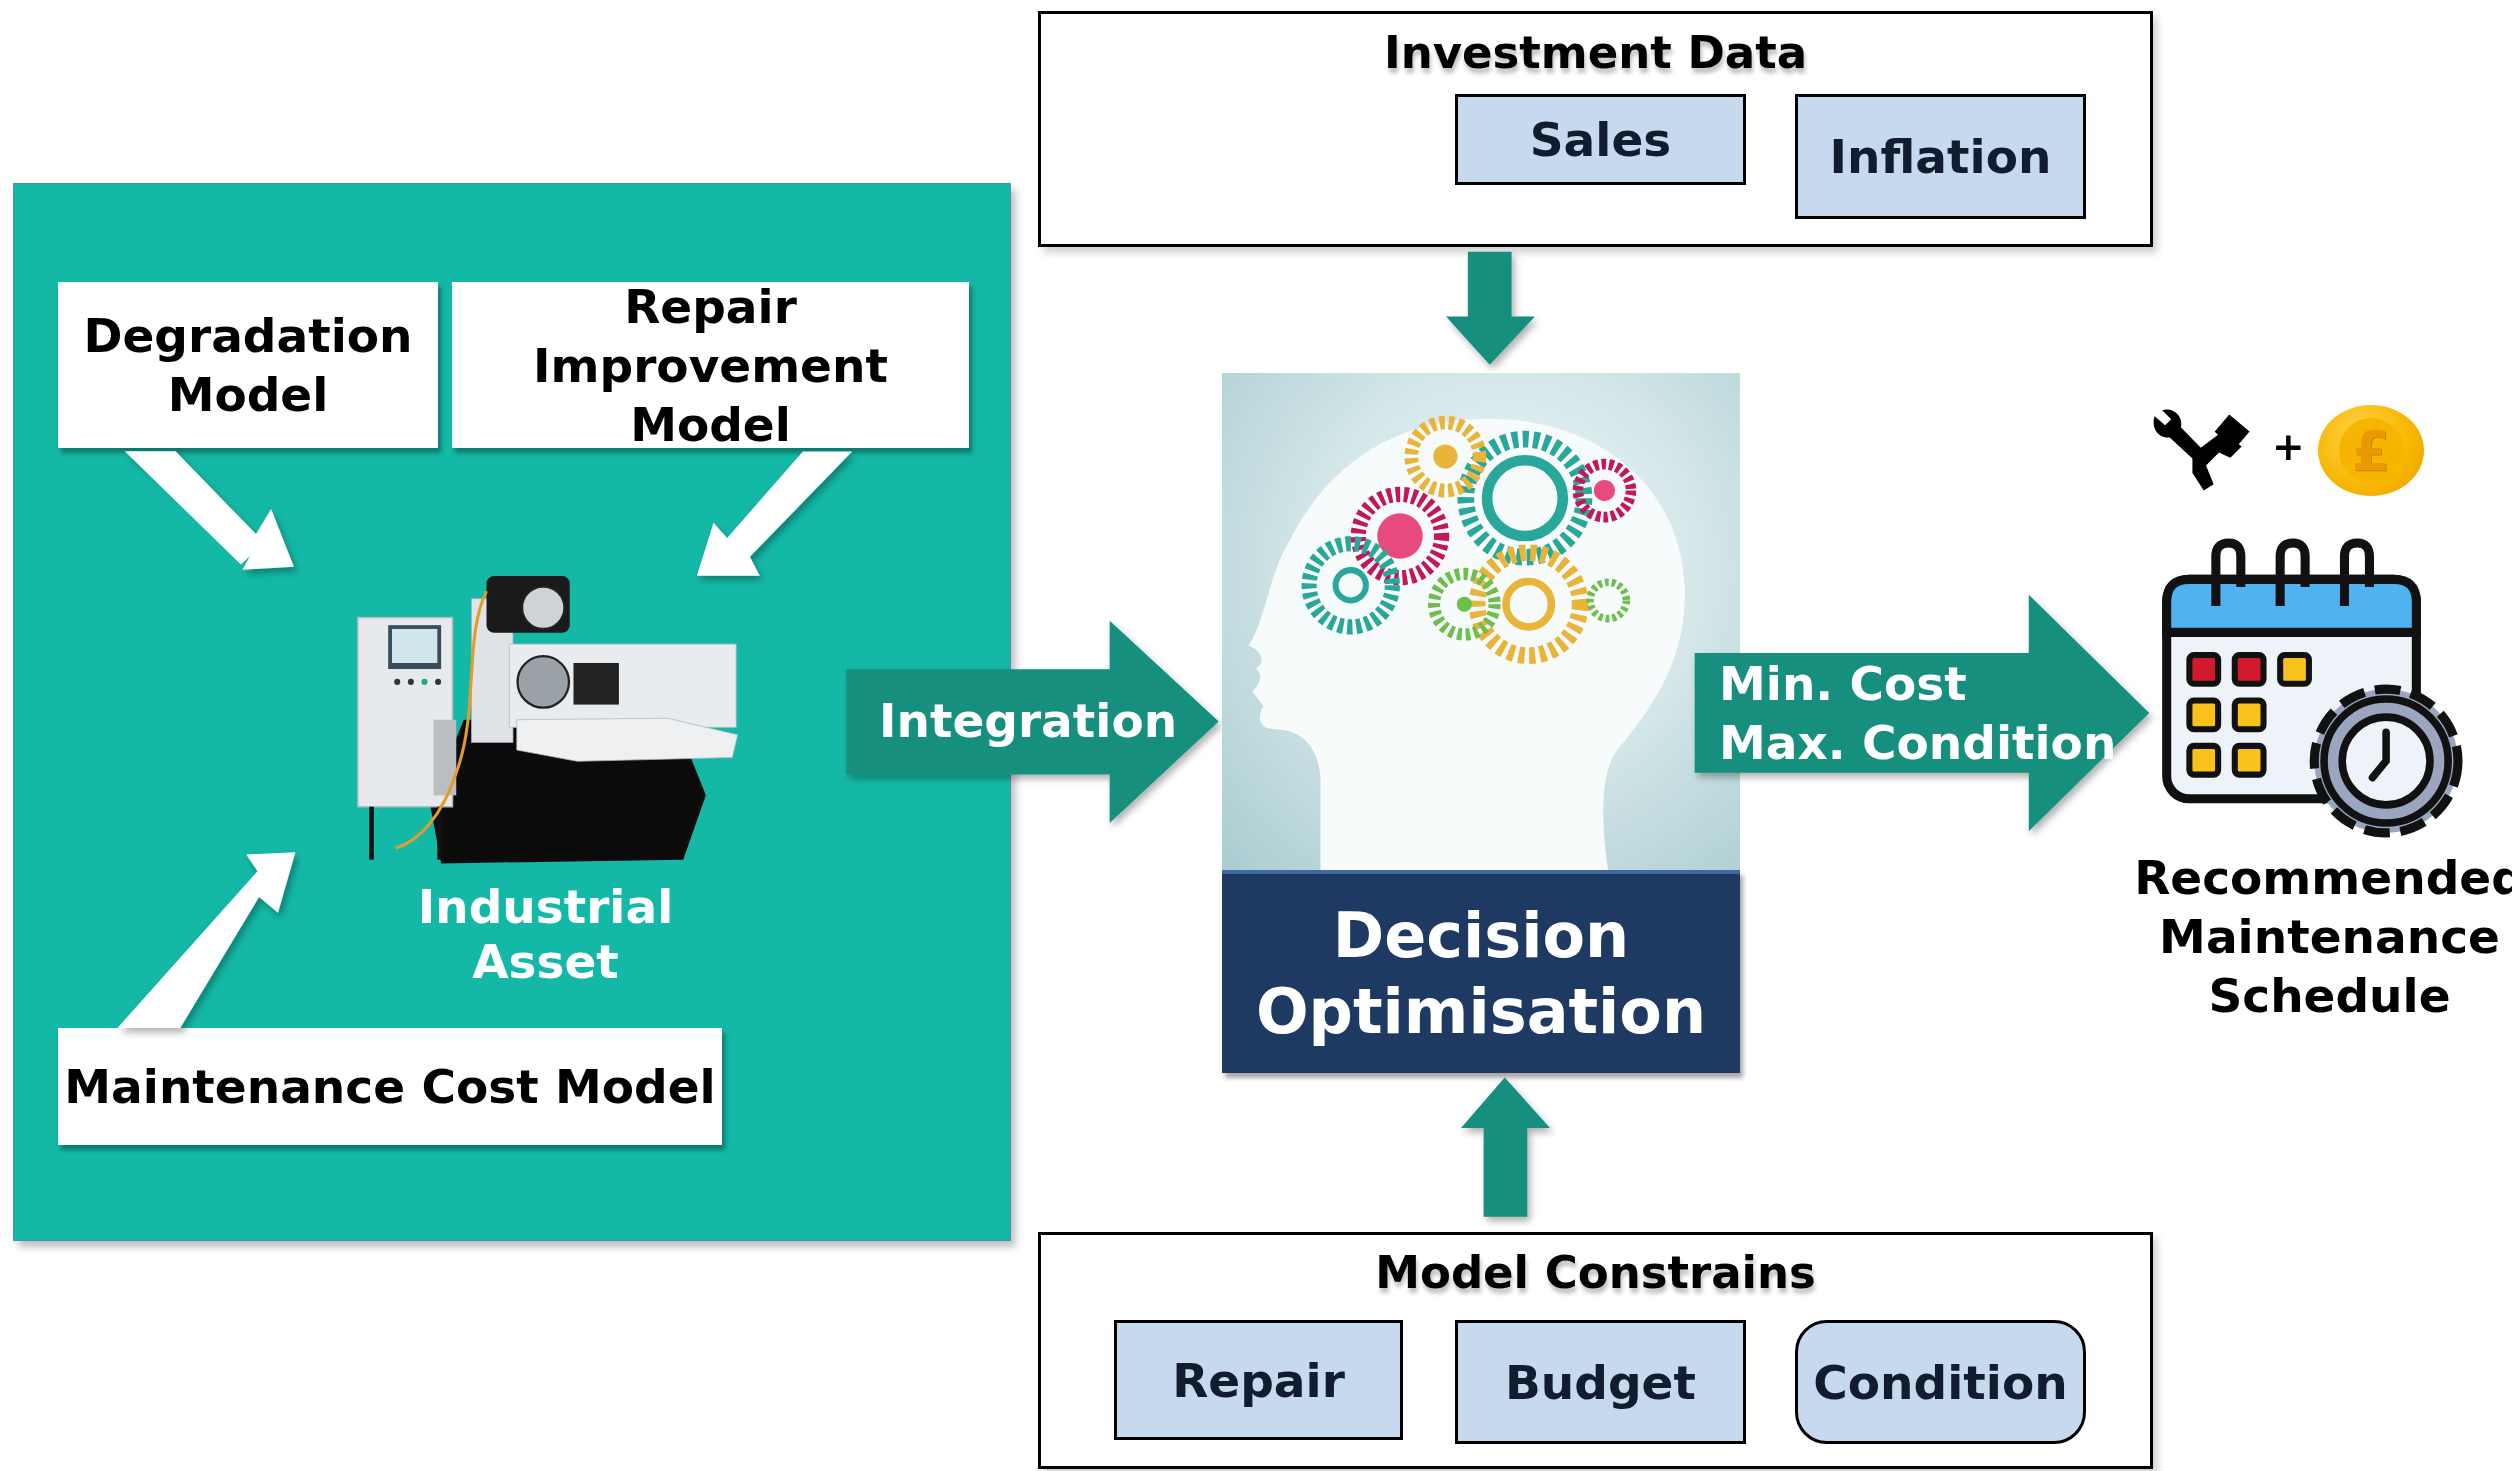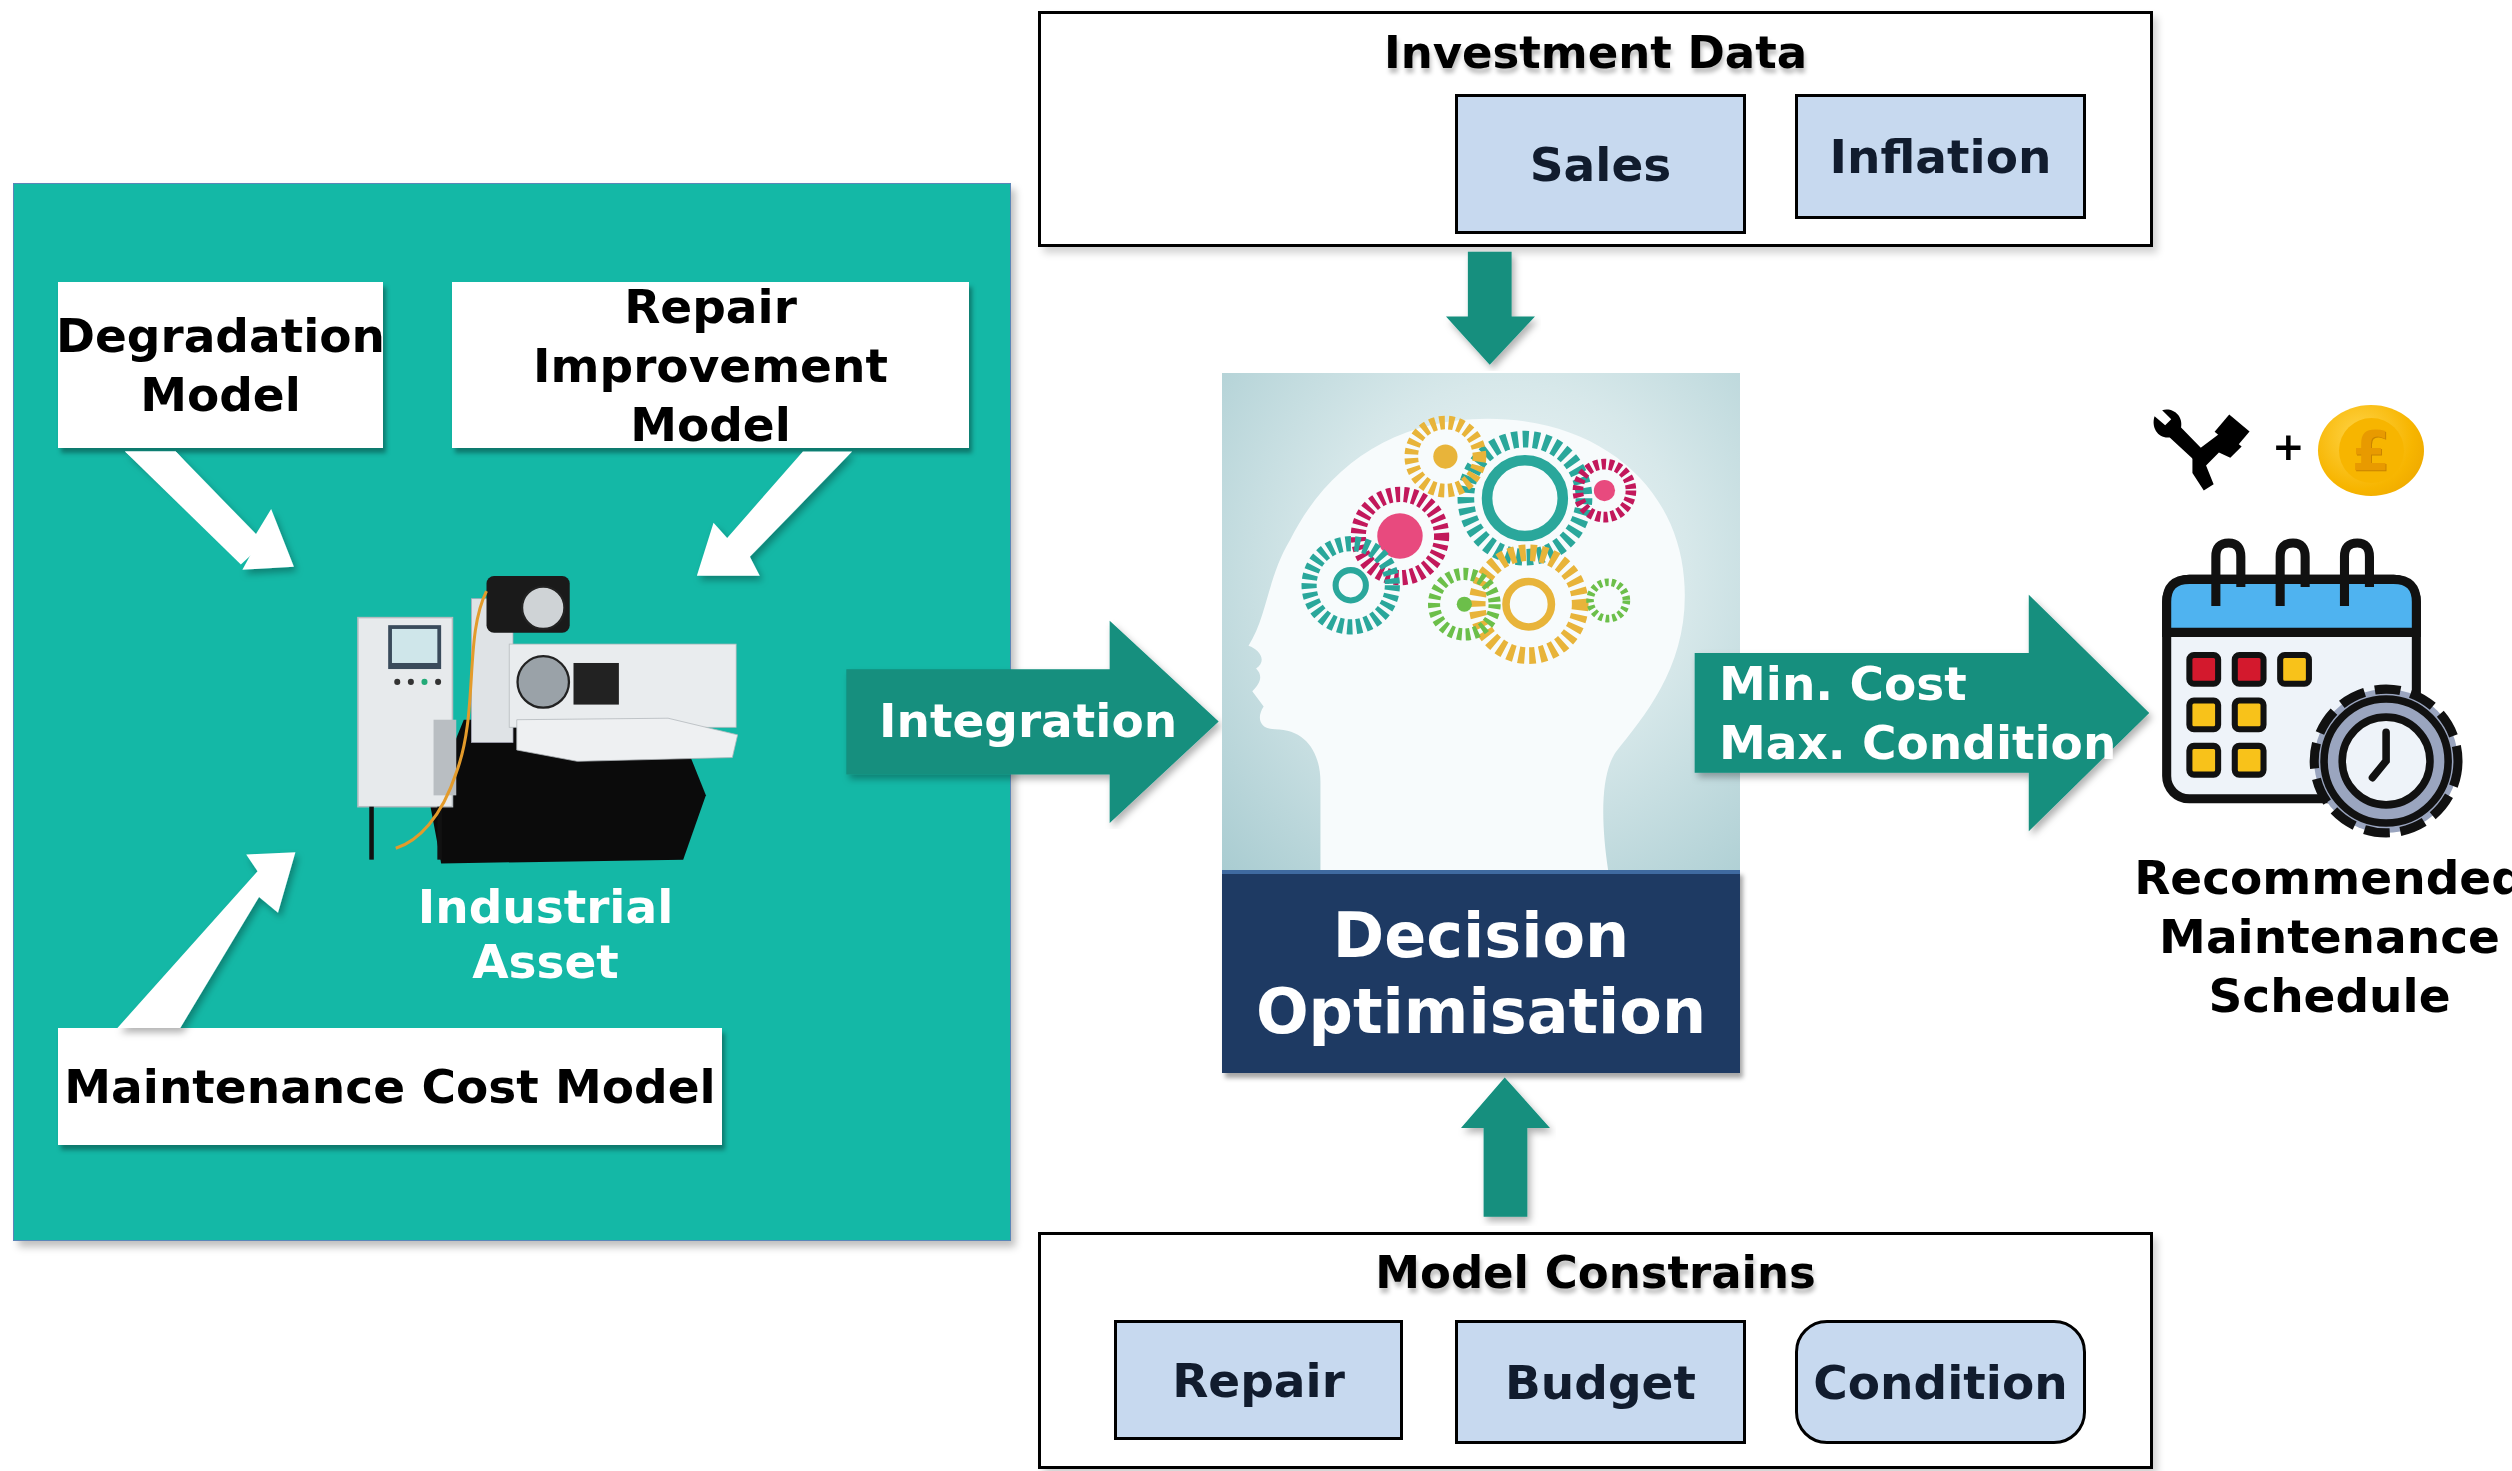--- a/index.html
+++ b/index.html
@@ -26,21 +26,21 @@
                   display:flex; flex-direction:column; align-items:center; justify-content:center; text-align:center; box-sizing:border-box; }
   .reco-text { left:2121px; top:848px; width:417px; text-align:center; font-weight:bold;
                font-size:47px; line-height:59px; color:#000; }
   .asset-label { left:356px; top:879px; width:379px; text-align:center; color:#fff; font-weight:bold; font-size:47px; }
 </style>
 </head>
 <body>
 
 <div class="abs teal-panel"></div>
 
-<div class="abs white-card" style="left:58px;top:282px;width:325px;height:166px;flex-direction:column;">
+<div class="abs white-card" style="left:58px;top:282px;width:380px;height:166px;flex-direction:column;">
   <span>Degradation</span>
   <span>Model</span>
 </div>
 
 <div class="abs white-card" style="left:452px;top:282px;width:517px;height:166px;flex-direction:column;">
   <span>Repair Improvement</span>
   <span>Model</span>
 </div>
 
 <div class="abs white-card" style="left:58px;top:1028px;width:664px;height:117px;">
@@ -93,21 +93,21 @@
 
 <div class="abs asset-label">Industrial Asset</div>
 
 <svg class="abs" style="left:841px;top:617px;" width="386" height="212" viewBox="0 0 510 280">
   <polygon points="7,69 355,69 355,5 499,138 355,272 355,208 7,208" fill="#128f7e" filter="url(#sh)"></polygon>
 </svg>
 <div class="arrow-label" style="left:879px;top:691px;">Integration</div>
 
 <div class="abs frame-box" style="left:1038px;top:11.4px;width:1115px;height:236px;">
   <div class="frame-title" style="top:12px;">Investment Data</div>
-  <div class="blue-chip" style="left:414px;top:80px;width:291px;height:140px;">Sales</div>
+  <div class="blue-chip" style="left:414px;top:80px;width:291px;height:91px;">Sales</div>
   <div class="blue-chip" style="left:754px;top:80px;width:291px;height:125px;">Inflation</div>
 </div>
 
 <svg class="abs" style="left:1443px;top:250px;" width="98" height="121" viewBox="0 0 130 160">
   <polygon points="33,2 91,2 91,88 122,88 62,152 4,88 33,88" fill="#128f7e" filter="url(#sh)"></polygon>
 </svg>
 
 <div class="abs head-img">
   <svg width="518" height="498" viewBox="0 0 684 657">
     <path fill="#f7fbfc" d="M130,657 L130,540 C130,500 110,470 70,470 C50,470 45,455 55,440 L40,420 C50,410 55,400 45,390 C60,380 50,365 35,360 C60,320 60,270 90,220 C140,120 230,60 350,60 C500,60 600,150 610,270 C620,380 560,450 520,500 C500,530 500,590 510,657 Z"></path>

